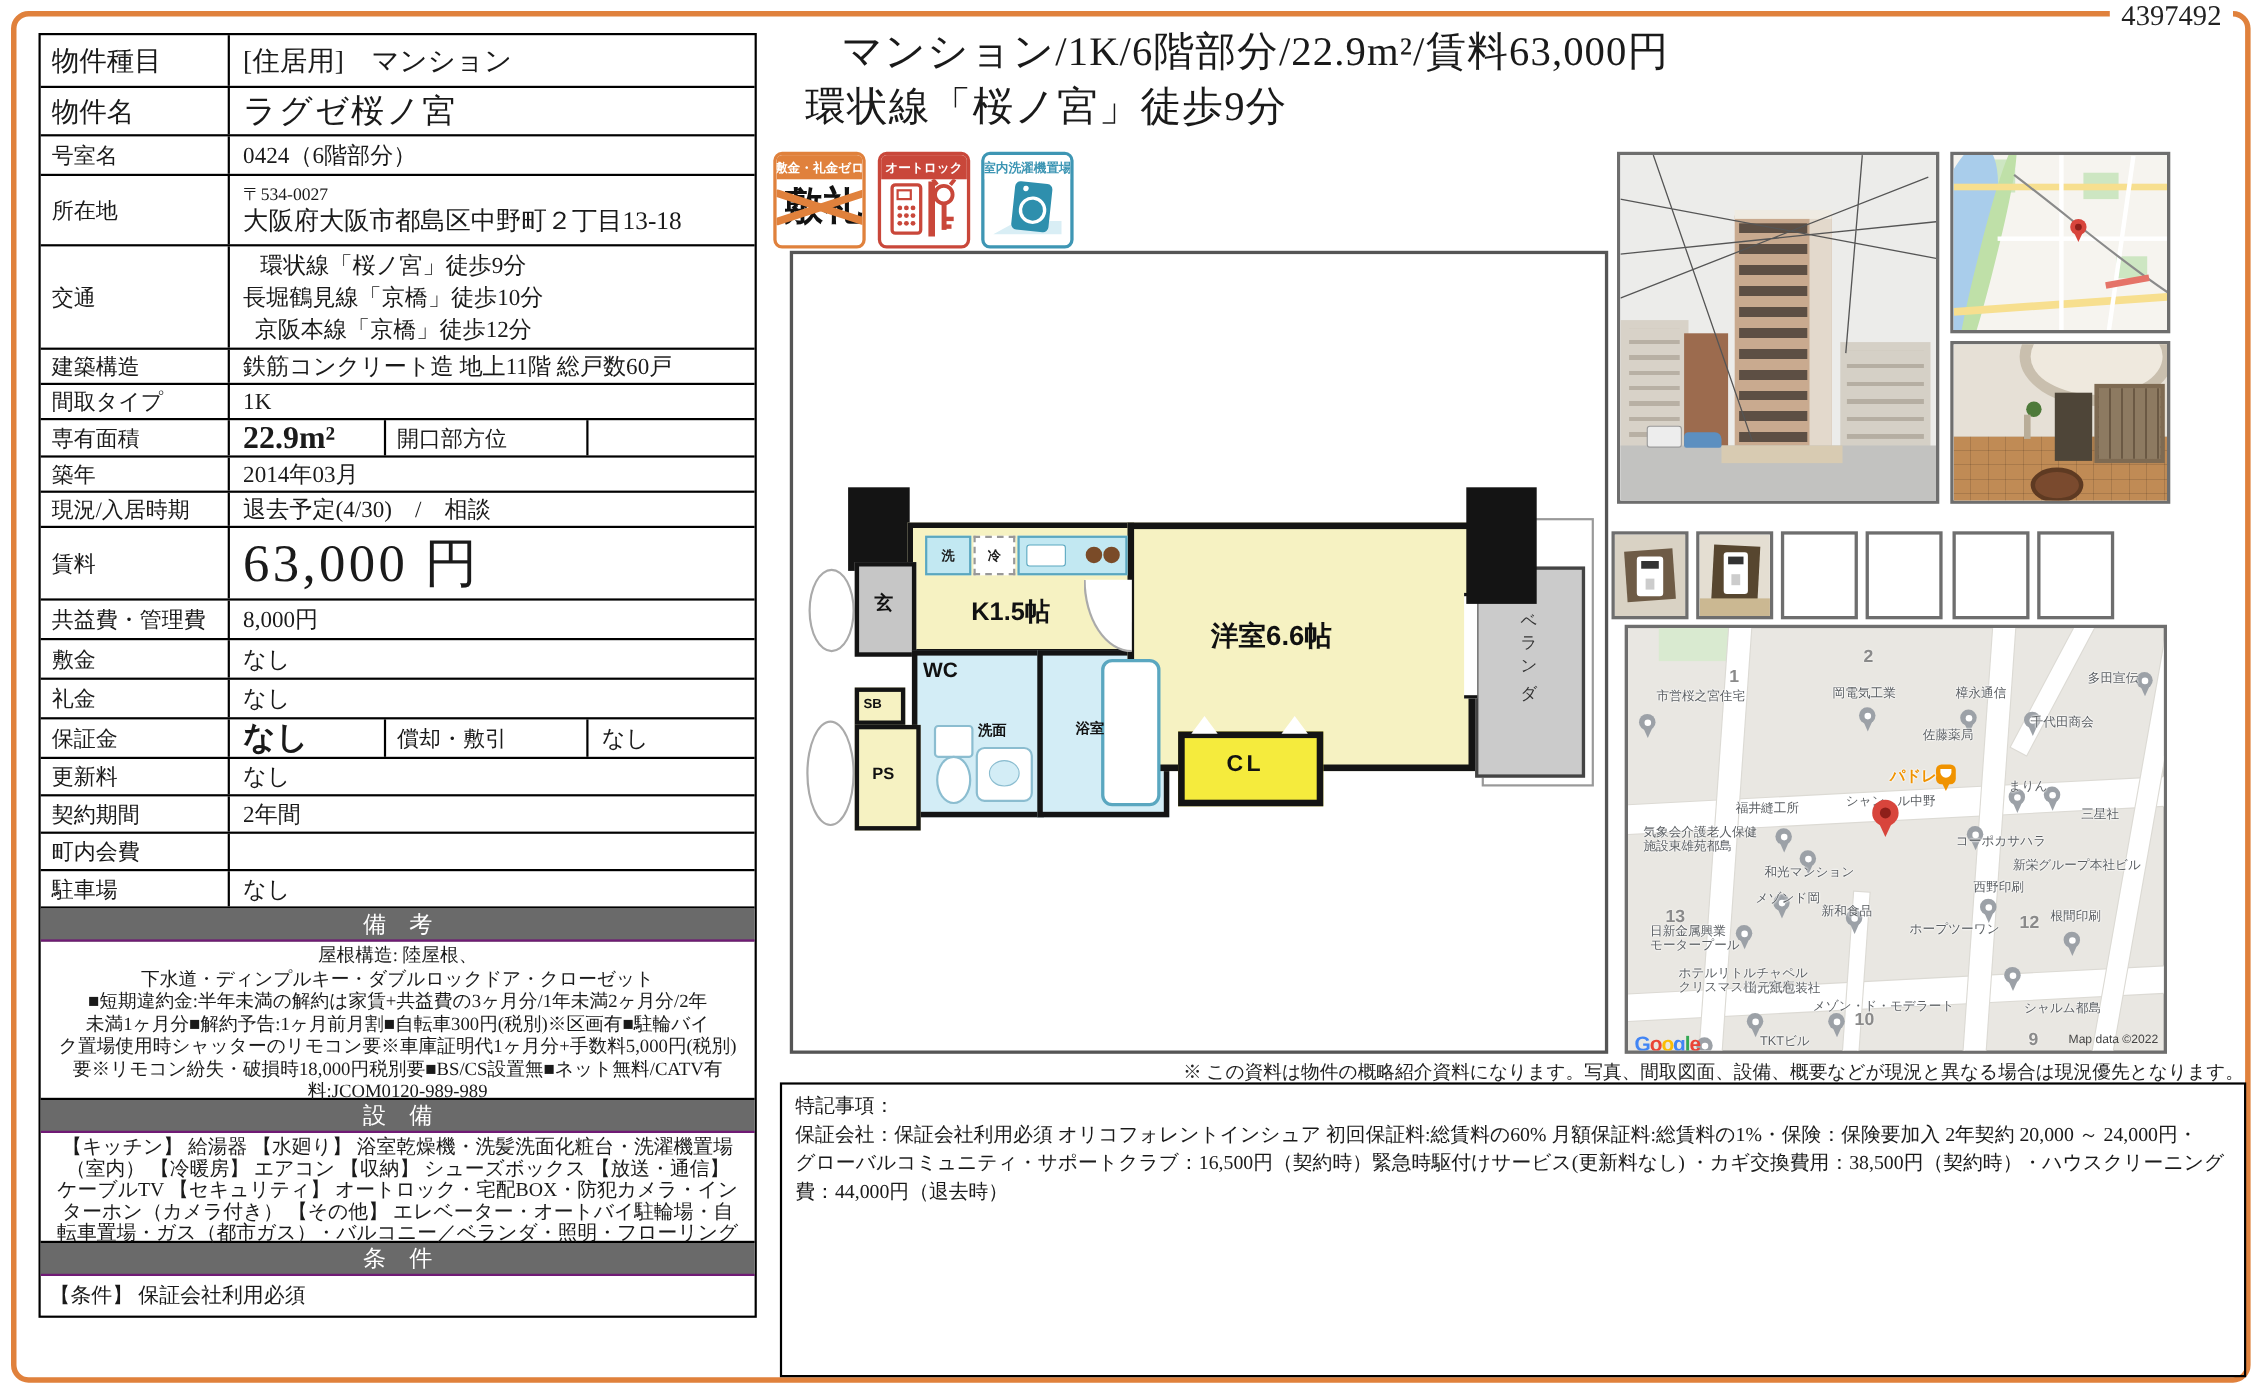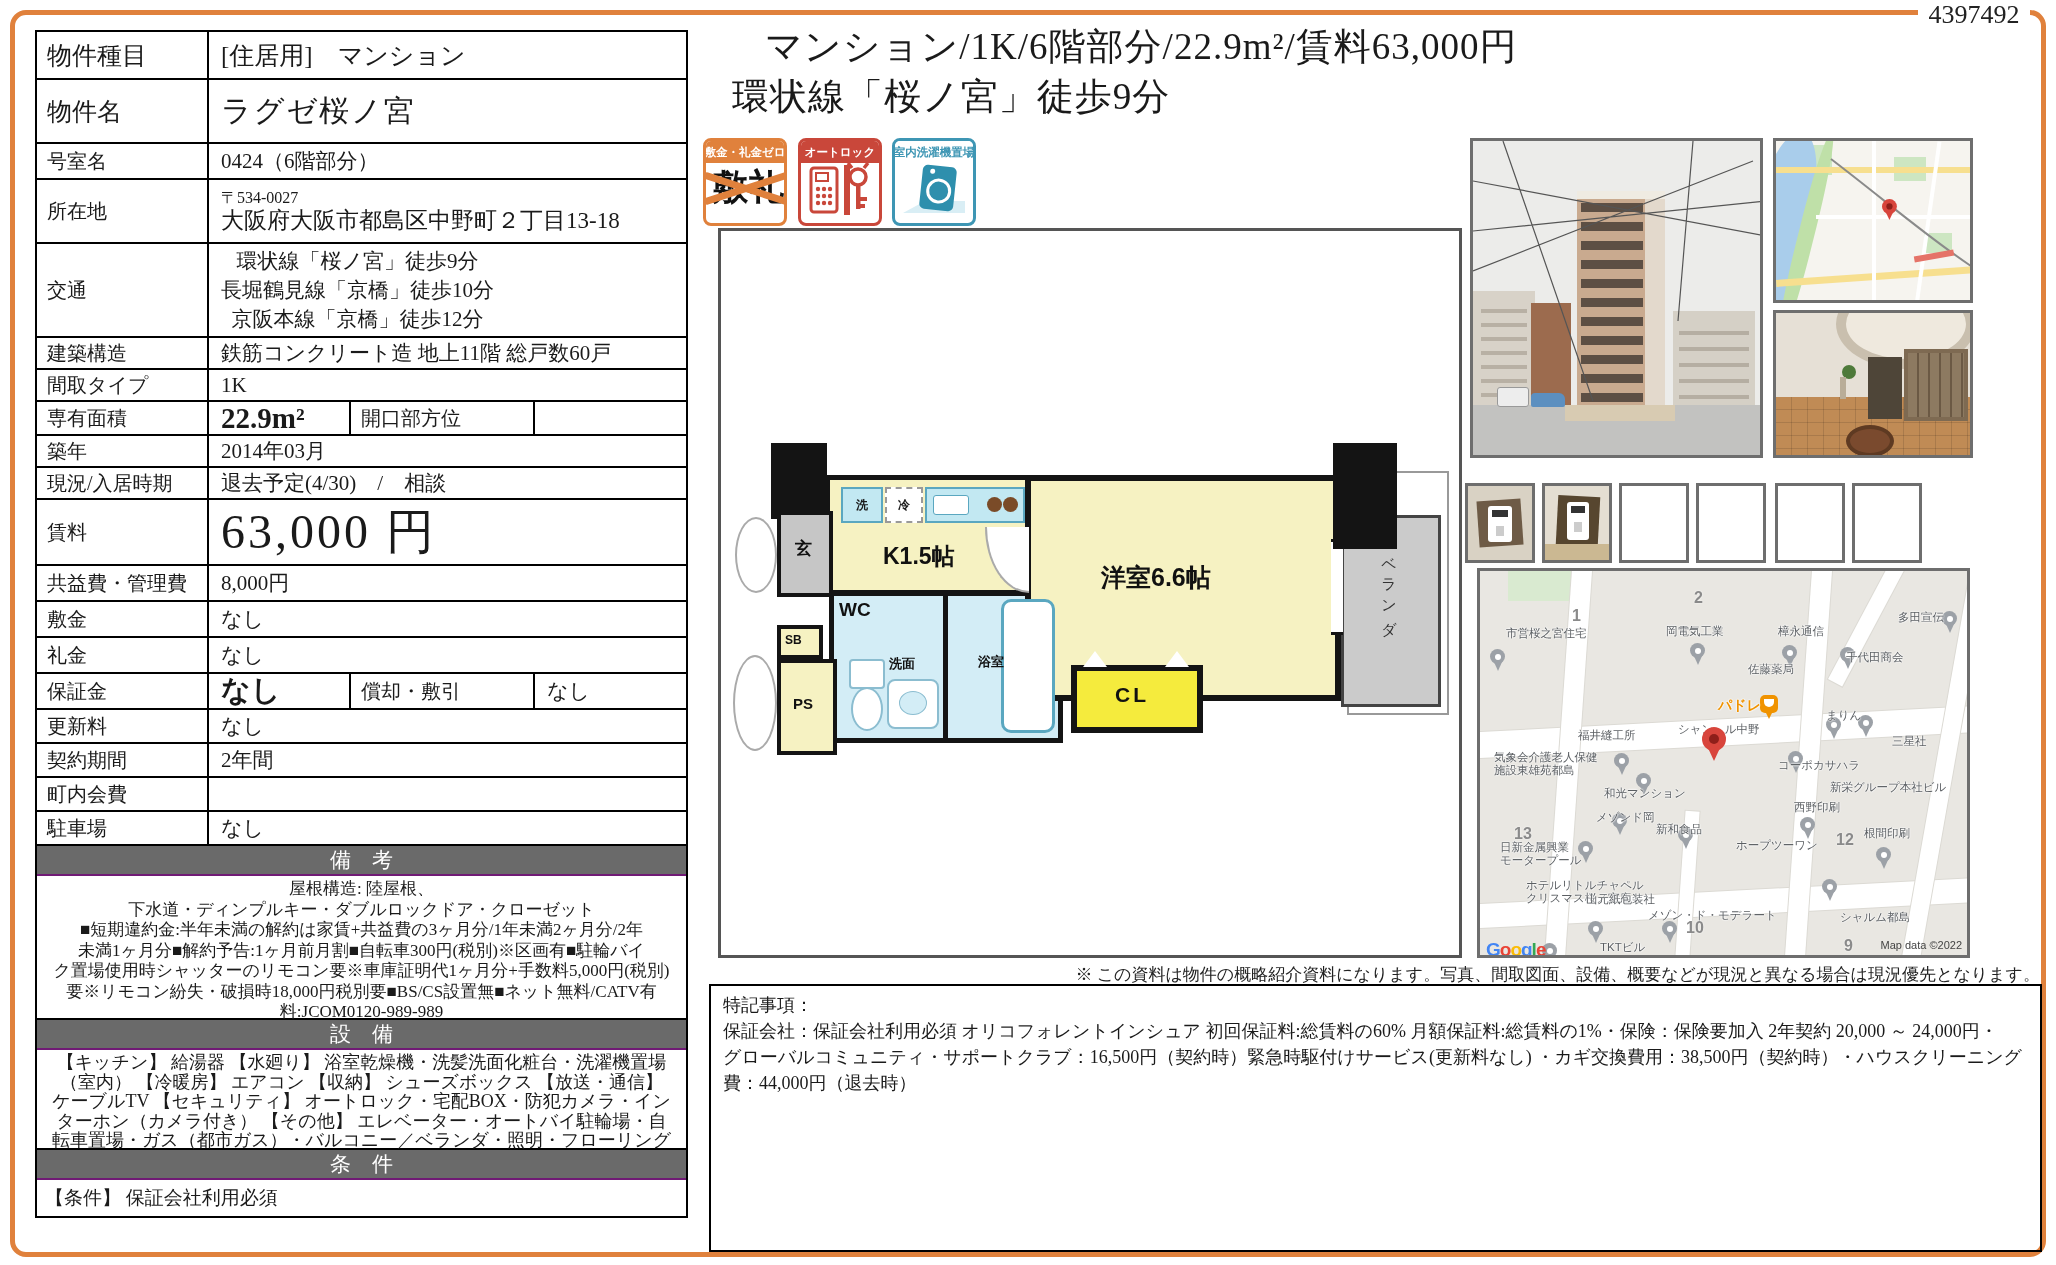--- a/index.html
+++ b/index.html
@@ -90,21 +90,21 @@
 
 <div class="page">
   <div class="frame"></div>
   <div class="docnum">4397492</div>
 
   <div class="tbl">
     <div class="tr" style="height:48px">
         <div class="tl big">物件種目</div>
         <div class="tv big">[住居用]　マンション</div>
       </div>
-    <div class="tr" style="height:64px">
+    <div class="tr" style="height:44px">
         <div class="tl big">物件名</div>
         <div class="tv name">ラグゼ桜ノ宮</div>
       </div>
     <div class="tr" style="height:36px">
         <div class="tl">号室名</div>
         <div class="tv">0424（6階部分）</div>
       </div>
     <div class="tr" style="height:64px">
         <div class="tl">所在地</div>
         <div class="tv colcell">

